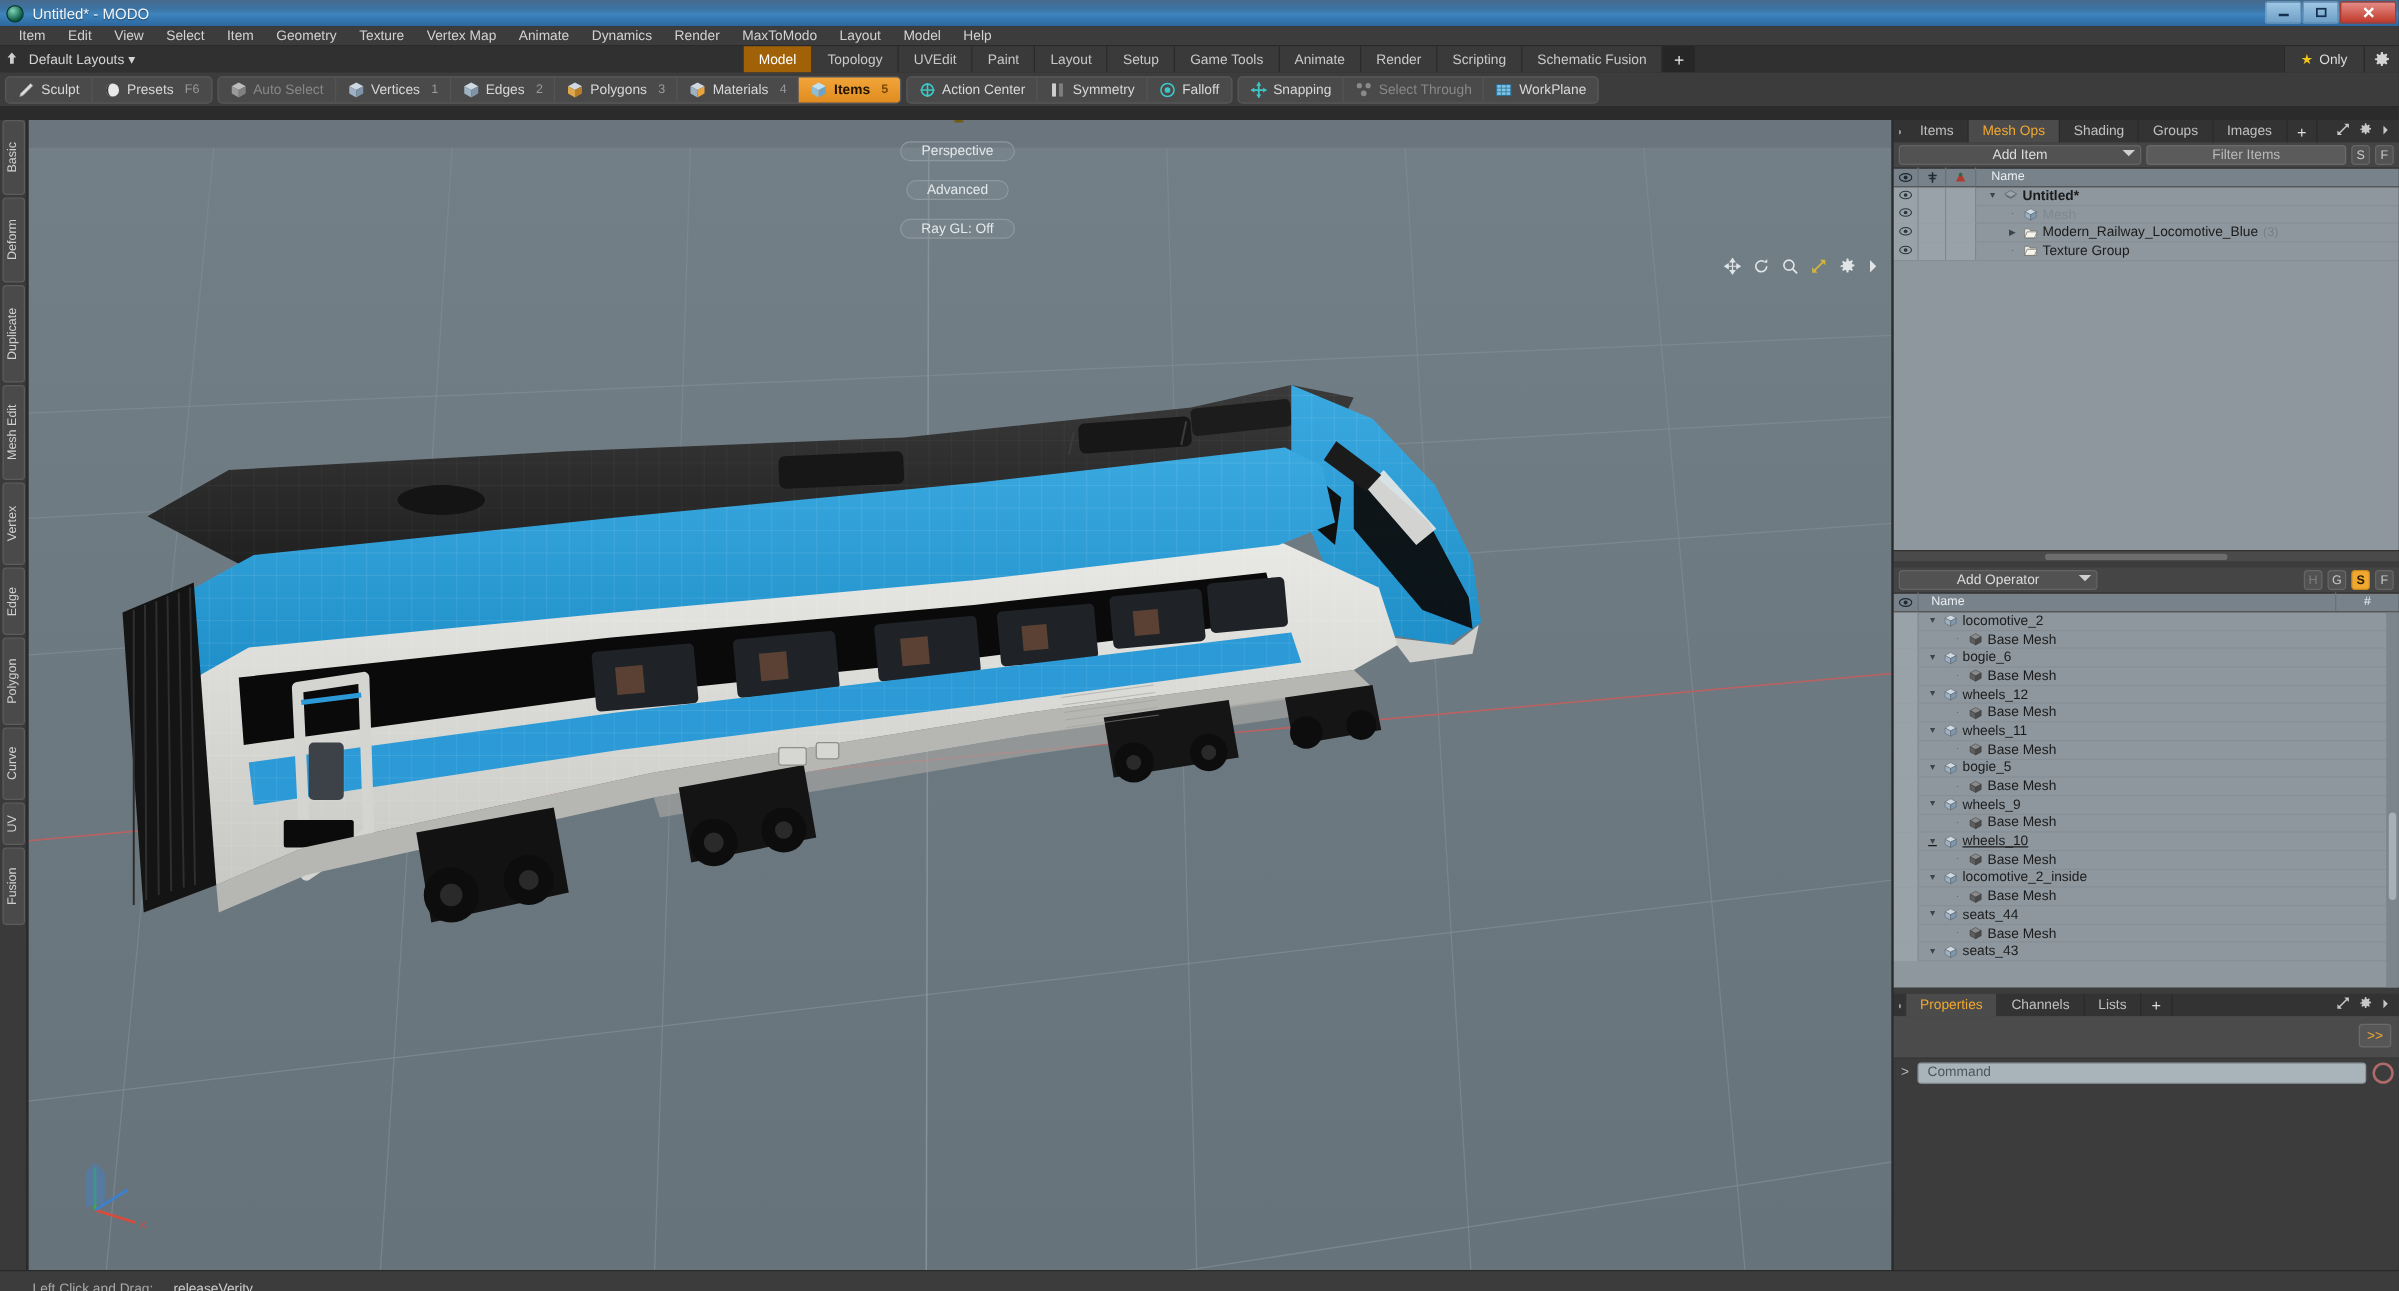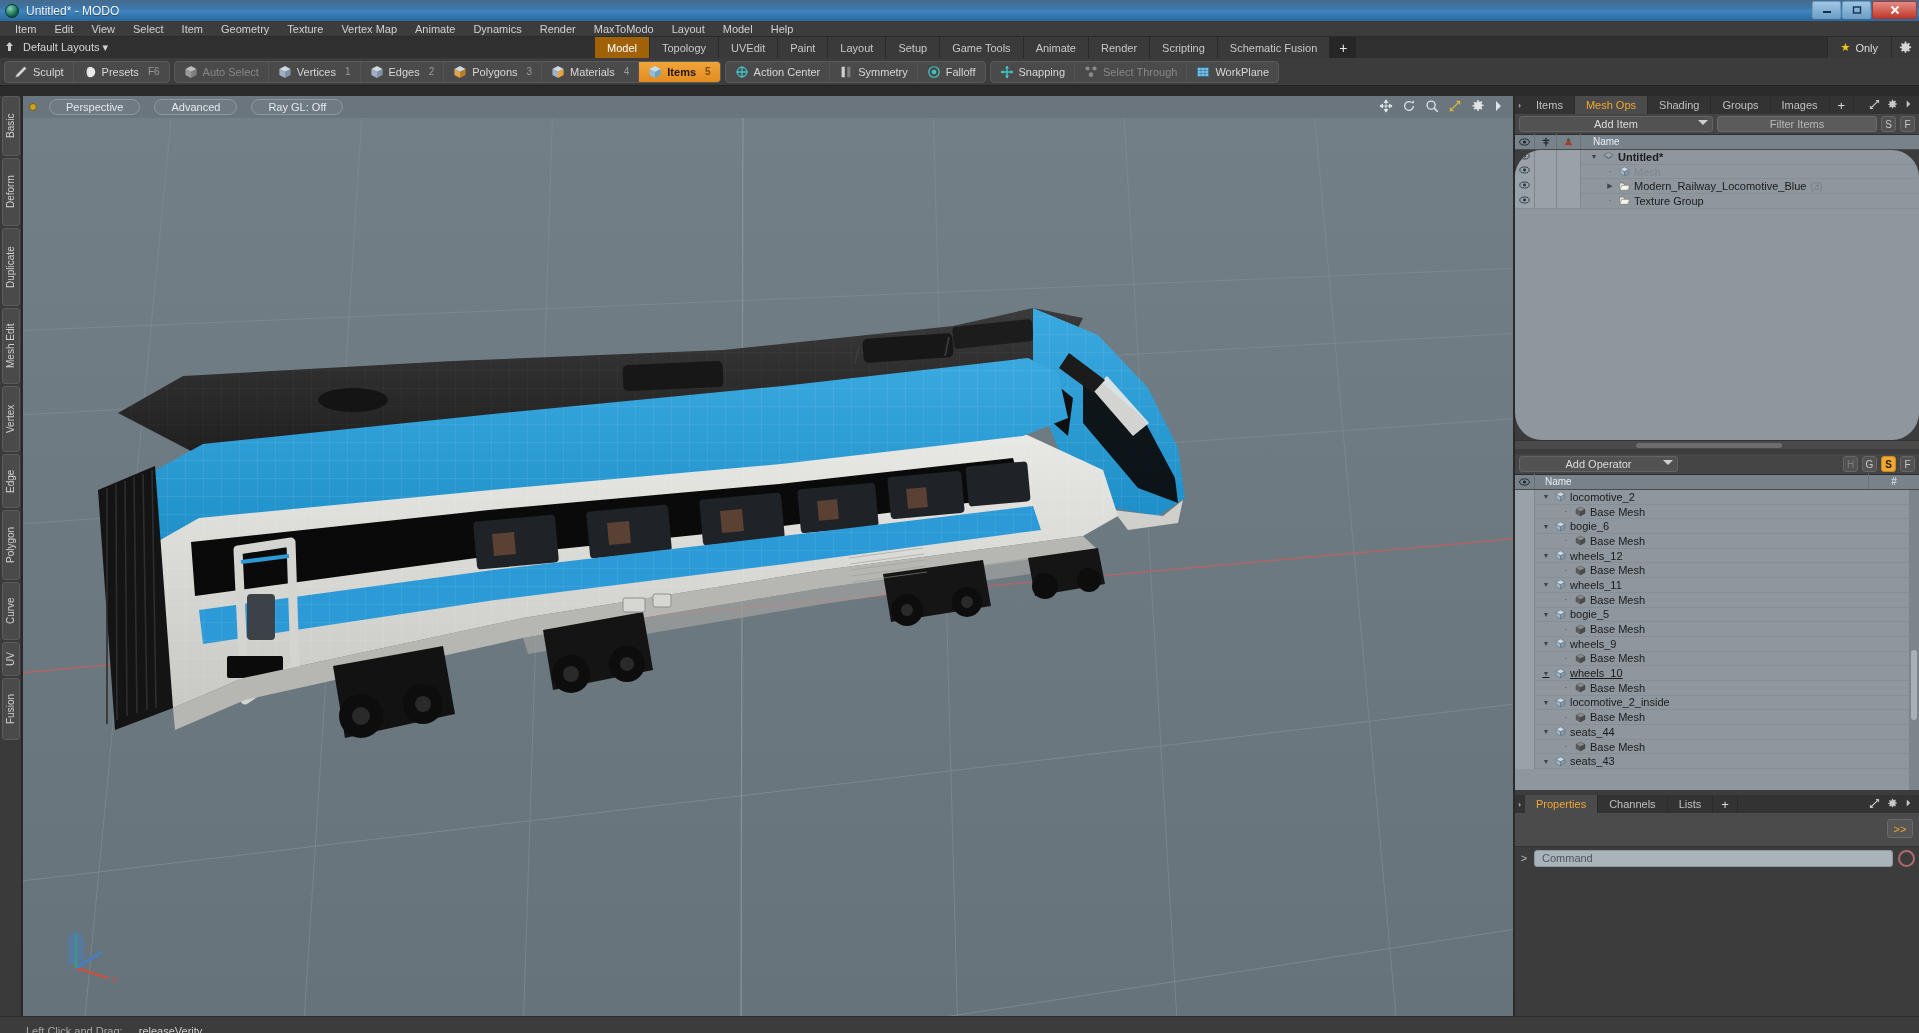--- a/index.html
+++ b/index.html
@@ -69,21 +69,21 @@
   .lefttabs .ltwrap{ position:absolute; top:0; left:2px; width:18px; }
   .vtab { width:18px; background:#4a4a4a; border:1px solid #5c5c5c; border-radius:3px;
     margin-bottom:2px; color:#d0d0d0; font-size:10px;
     writing-mode:vertical-rl; text-orientation:mixed; transform:rotate(180deg);
     padding:6px 2px; text-align:center; cursor:default; }
 
   
   .viewport { position:absolute; left:23px; top:96px; width:1490px; height:920px;
     background:#6e7a82; overflow:hidden; }
   .vp-header { position:absolute; left:0; top:0; width:1490px; height:22px;
-    background:#6a757d; display:flex; align-items:center; padding-left:6px; gap:4px; z-index:6;}
+    background:#6a757d; display:flex; align-items:center; padding-left:6px; gap:15px; z-index:6;flex-direction:column;}
   .vp-dot { width:8px; height:8px; border-radius:50%; background:#c9a227;
     border:1px solid #6e5c10; margin-right:8px; }
   .vp-pill { color:#e4e9ec; font-size:11px; padding:1px 16px; border:1px solid #8d979e;
     border-radius:9px; margin-right:10px; background:rgba(255,255,255,.04); cursor:default;}
   .vp-tools { margin-left:auto; display:flex; align-items:center; gap:9px; padding-right:10px; }
   .vp-tools span { color:#d8dde0; font-size:13px; cursor:default; }
 
   
   .vp-canvas { position:absolute; left:0; top:22px; width:1490px; height:898px;
     background:linear-gradient(180deg,#717d85 0%,#6c787f 55%,#68747b 100%); }
@@ -700,21 +700,21 @@
     </div>
     <div class="lh-col" style="width:24px">
       <svg width="11" height="11" viewBox="0 0 12 12">
           <path d="M2 10 L6 2 L10 10 Z" fill="#b03a2e"></path>
           <circle cx="6" cy="4" r="1.6" fill="#2a6b3d"></circle>
         </svg>
     </div>
     <div class="lh-col" style="flex:1;justify-content:flex-start;padding-left:12px;border-right:none;">Name</div>
   </div>
 
-  <div class="listbody" style="height:290px;border-radius:27px;">
+  <div class="listbody" style="height:290px;">
     <div id="itemtree">
         <div class="row">
           <div class="eye"><svg viewBox="0 0 14 9" width="11" height="8">
               <ellipse cx="7" cy="4.5" rx="6" ry="3.8" fill="none" stroke="#2b353d" stroke-width="1.1"></ellipse>
               <circle cx="7" cy="4.5" r="1.9" fill="#2b353d"></circle>
             </svg></div>
           <div class="c2"></div>
           <div class="c3"></div>
           <div class="nm" style="padding-left: 8px;">
             <span class="tw">▼</span>

